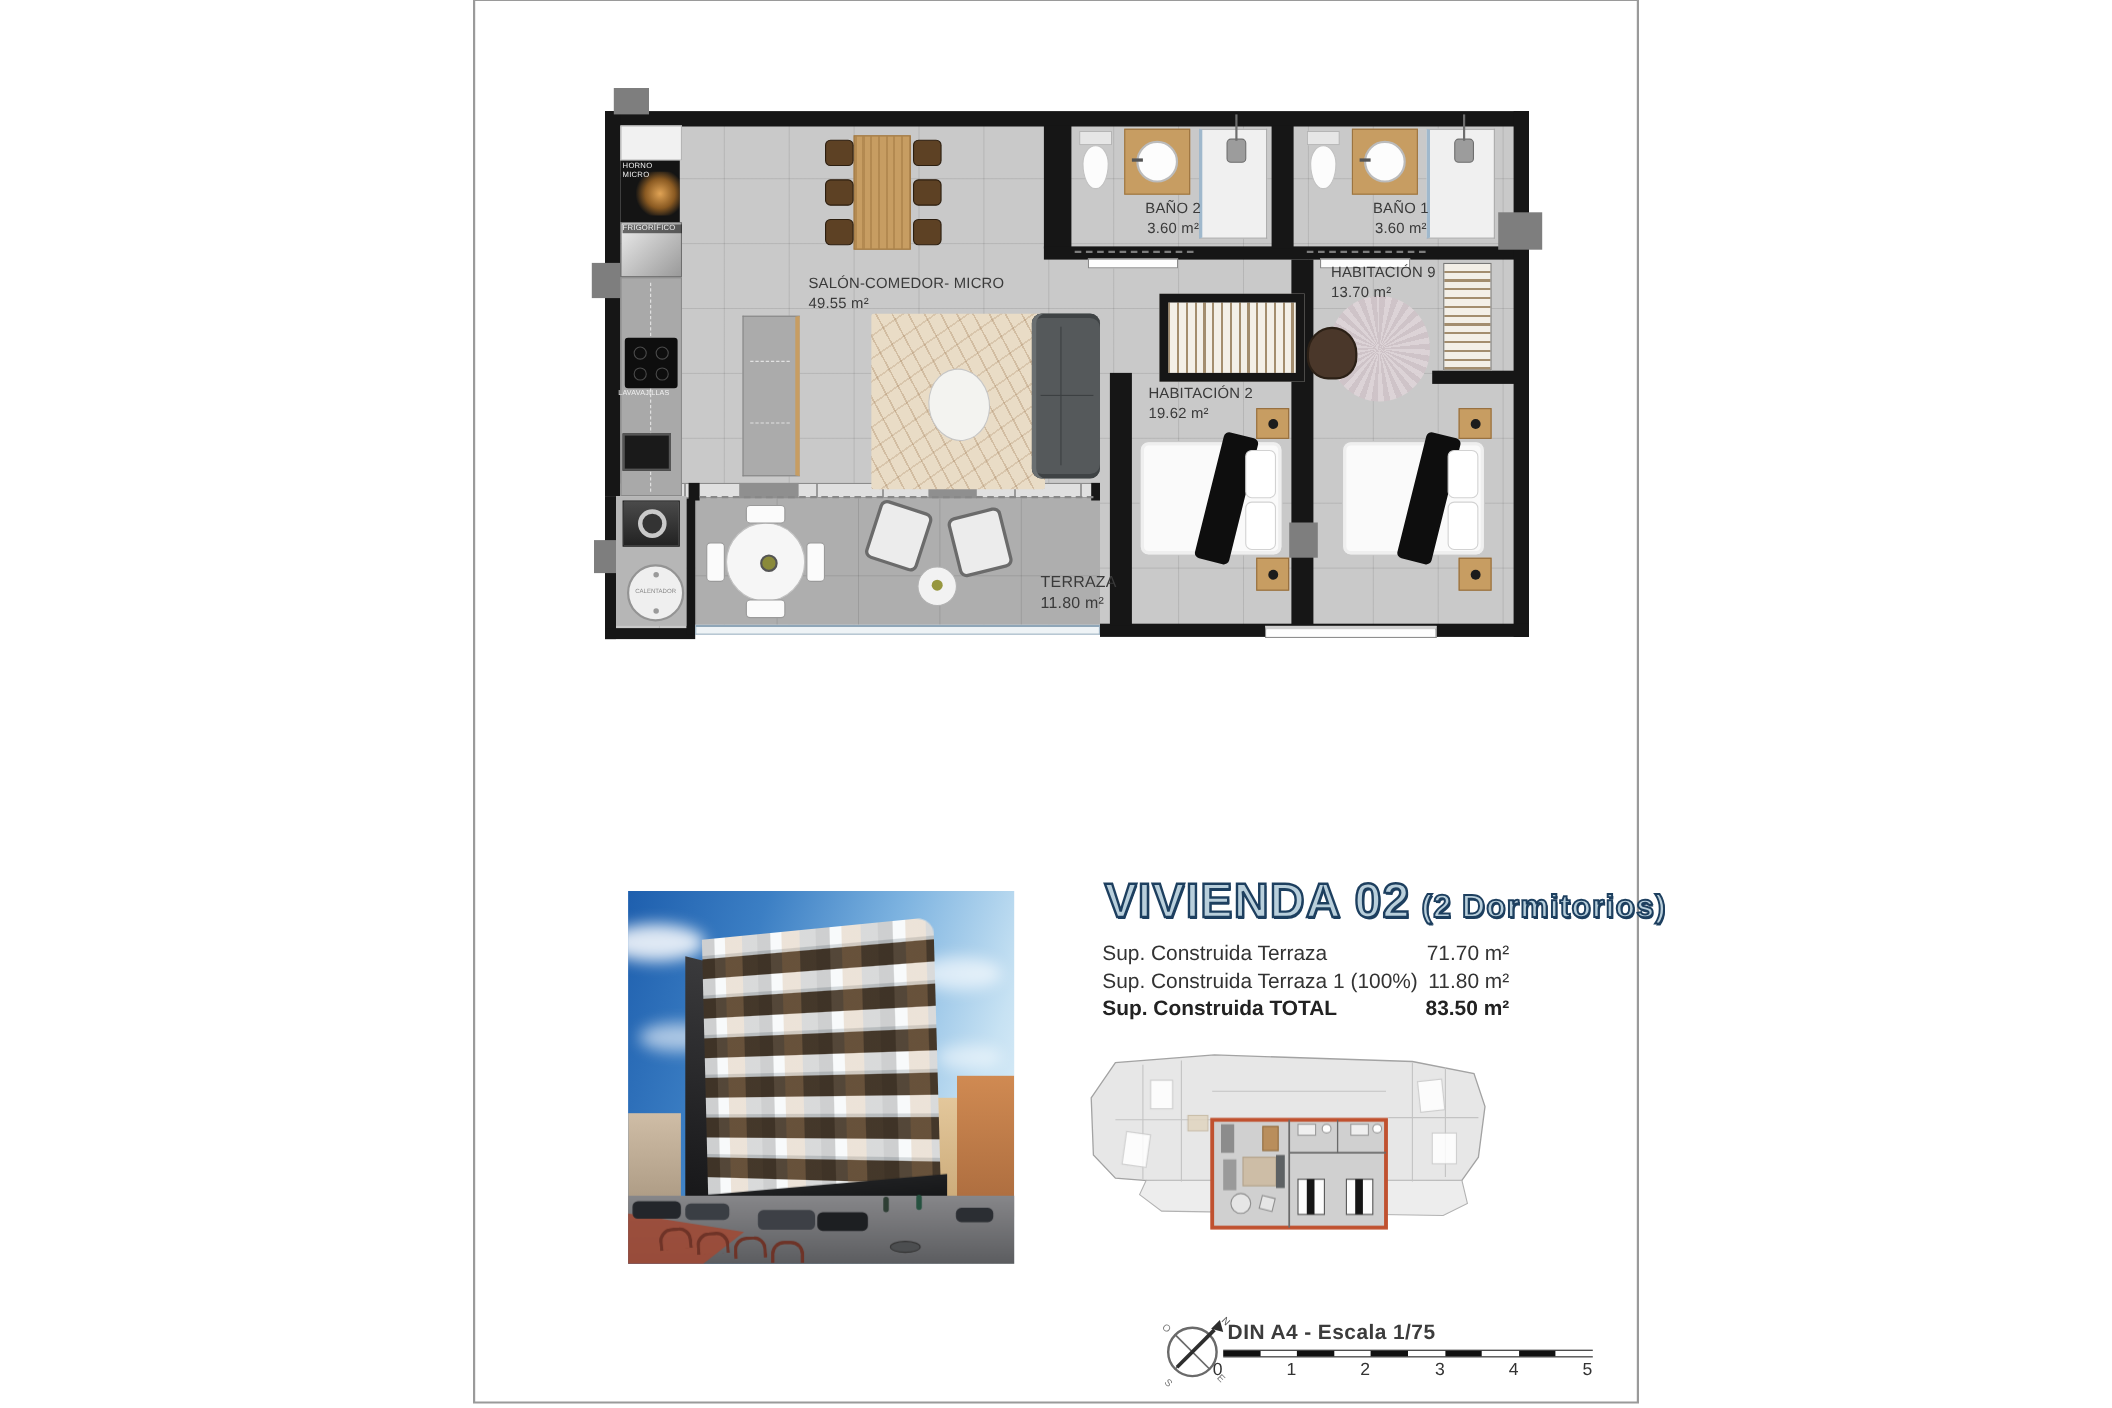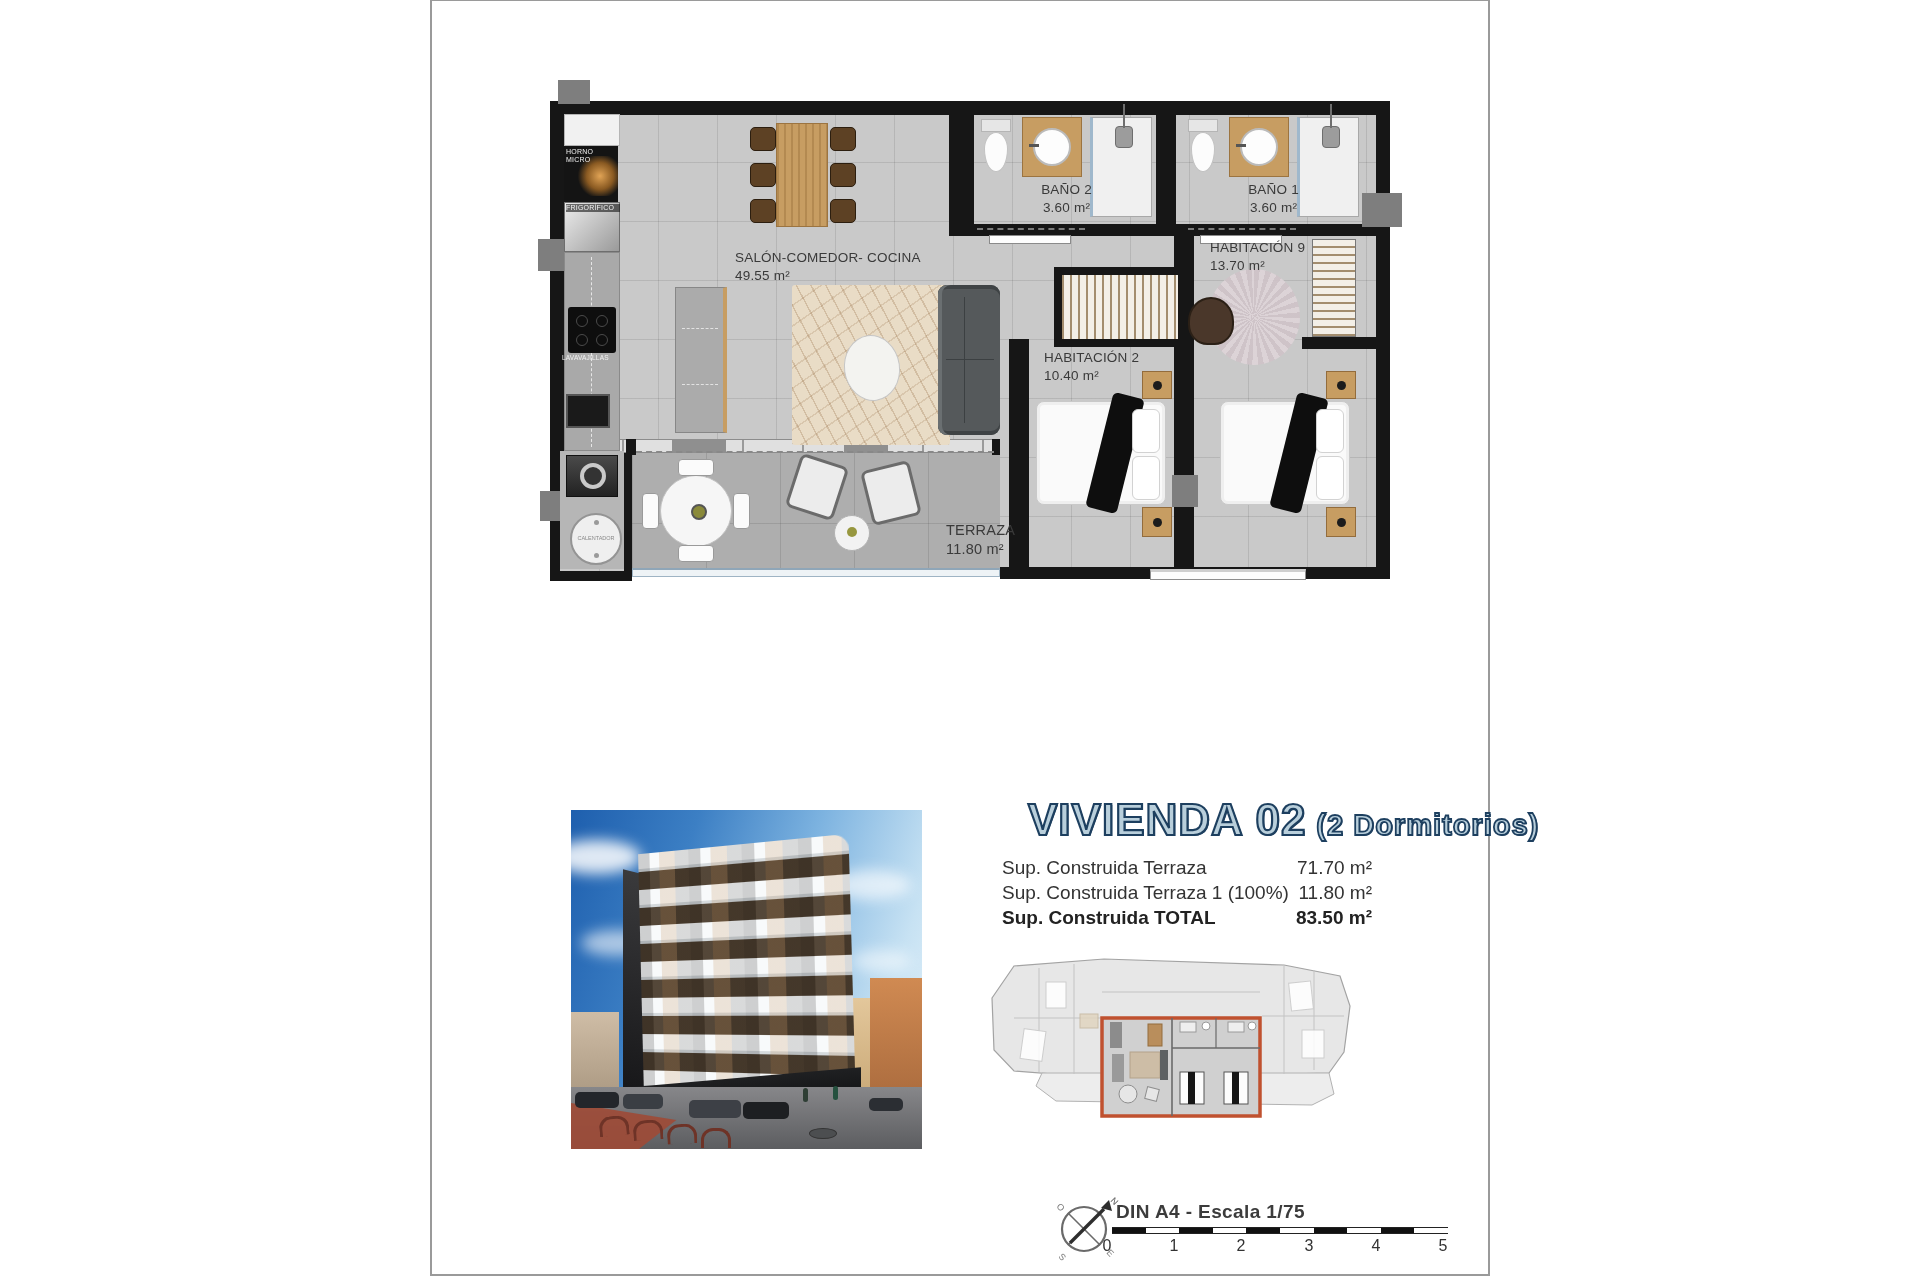--- a/index.html
+++ b/index.html
@@ -32,21 +32,21 @@
   .chair{position:absolute;width:24px;height:22px;background:#5d4124;border:1px solid #2c1e0f;border-radius:5px;}
   .bed{position:absolute;width:130px;height:104px;background:#fafafa;border:1px solid #c9c9c9;border-radius:8px;box-sizing:border-box;
        box-shadow:inset 0 0 0 3px #efefef;}
   .bed .pillow{position:absolute;right:5px;width:26px;height:42px;background:#ffffff;border:1px solid #d2d2d2;border-radius:6px;}
   .bed .p1{top:7px;} .bed .p2{top:54px;}
   .bed .throw{position:absolute;right:34px;top:-8px;width:32px;height:118px;background:#0e0e0e;border-radius:5px;transform:rotate(14deg);}
   .nstand{position:absolute;background:#c79d62;border:1px solid #936c3c;box-sizing:border-box;}
   .nstand:after{content:"";position:absolute;left:50%;top:50%;width:9px;height:9px;margin:-4px 0 0 -4px;background:#1c1c1c;border-radius:50%;}
 
   
-  #title-row{position:absolute;left:596px;top:794px;display:flex;align-items:baseline;white-space:nowrap;justify-content:flex-end;}
+  #title-row{position:absolute;left:572px;top:794px;display:flex;align-items:baseline;white-space:nowrap;justify-content:flex-end;}
   .outline-txt{color:#b9cfdb;-webkit-text-stroke:2.2px #1d3f5f;text-shadow:1px 1px 0 #1d3f5f;font-weight:bold;letter-spacing:1px;}
   #title-main{font-size:44px;}
   #title-sub{font-size:29px;margin-left:10px;-webkit-text-stroke:1.8px #1d3f5f;}
   #summary{position:absolute;left:570px;top:854px;width:370px;font-size:19px;color:#333;}
   .srow{display:flex;justify-content:space-between;line-height:25px;}
   .srow.bold{font-weight:bold;color:#222;}
   .srow .lab b{font-weight:bold;}
 
   
   #photo{position:absolute;left:139px;top:809px;width:351px;height:339px;overflow:hidden;
@@ -166,21 +166,21 @@
       <div class="abs" style="left:6px;top:40px;width:36px;height:0;border-top:1px dashed #e2e2e2;"></div>
       <div class="abs" style="left:6px;top:96px;width:36px;height:0;border-top:1px dashed #e2e2e2;"></div>
     </div>
     <div class="abs" style="left:248px;top:196px;width:158px;height:160px;border-radius:3px;background-color:#e9dcc6;background-image:repeating-linear-gradient(62deg,rgba(150,110,70,.28) 0 1.5px,transparent 1.5px 13px),repeating-linear-gradient(-35deg,rgba(150,110,70,.2) 0 1.5px,transparent 1.5px 17px);"></div>
     <div class="abs" style="left:300px;top:246px;width:56px;height:66px;background:#f3f3f0;border:1px solid #c6c6c6;border-radius:50%;transform:rotate(-8deg);box-sizing:border-box;"></div>
     <div class="abs" style="left:394px;top:196px;width:62px;height:150px;background:#55595b;border-radius:9px;box-shadow:inset 4px 0 0 #6a6f71, inset 0 4px 0 #3f4345, inset 0 -4px 0 #3f4345;">
       <div class="abs" style="left:26px;top:12px;width:0;height:126px;border-left:1px solid #3c4042;"></div>
       <div class="abs" style="left:8px;top:74px;width:48px;height:0;border-top:1px solid #3c4042;"></div>
     </div>
     <div class="rlabel" style="left:191px;top:160px;">
-      <span class="nm">SALÓN-COMEDOR- COCINA</span>
+      <span class="nm">SALÓN-COMEDOR- MICRO</span>
       <span class="ar">49.55 m²</span>
     </div>
 
     <div class="abs" style="left:437px;top:30px;width:30px;height:13px;background:#e6e6e6;border:1px solid #b5b5b5;box-sizing:border-box;"></div>
     <div class="abs" style="left:440px;top:43px;width:24px;height:40px;background:#fcfcfc;border:1px solid #c2c2c2;border-radius:50% 50% 48% 48%/42% 42% 58% 58%;box-sizing:border-box;"></div>
     <div class="abs wood" style="left:478px;top:28px;width:60px;height:60px;">
       <div class="abs" style="left:10px;top:10px;width:38px;height:38px;background:#fdfdfd;border:2px solid #bbb;border-radius:50%;box-sizing:border-box;"></div>
       <div class="abs" style="left:6px;top:26px;width:10px;height:3px;background:#555;"></div>
     </div>
     <div class="abs" style="left:546px;top:28px;width:62px;height:100px;background:#f0f0f0;border:1px solid #a8a8a8;border-left:3px solid #9fb8cc;box-sizing:border-box;">
@@ -222,21 +222,21 @@
       <div class="throw"></div>
       <div class="pillow p1"></div>
       <div class="pillow p2"></div>
     </div>
     <div class="nstand" style="left:782px;top:282px;width:30px;height:28px;"></div>
     <div class="nstand" style="left:782px;top:418px;width:30px;height:30px;"></div>
 
     <div class="abs hatch-v" style="left:510px;top:178px;width:132px;height:80px;border:8px solid #161616;box-sizing:border-box;"></div>
     <div class="rlabel" style="left:500px;top:260px;">
       <span class="nm">HABITACIÓN 2</span>
-      <span class="ar">10.40 m²</span>
+      <span class="ar">19.62 m²</span>
     </div>
     <div class="bed" style="left:492px;top:312px;">
       <div class="throw"></div>
       <div class="pillow p1"></div>
       <div class="pillow p2"></div>
     </div>
     <div class="nstand" style="left:598px;top:282px;width:30px;height:28px;"></div>
     <div class="nstand" style="left:598px;top:418px;width:30px;height:30px;"></div>
 
     <div class="dashline" style="left:92px;top:362px;width:358px;border-top-color:#888;"></div>

